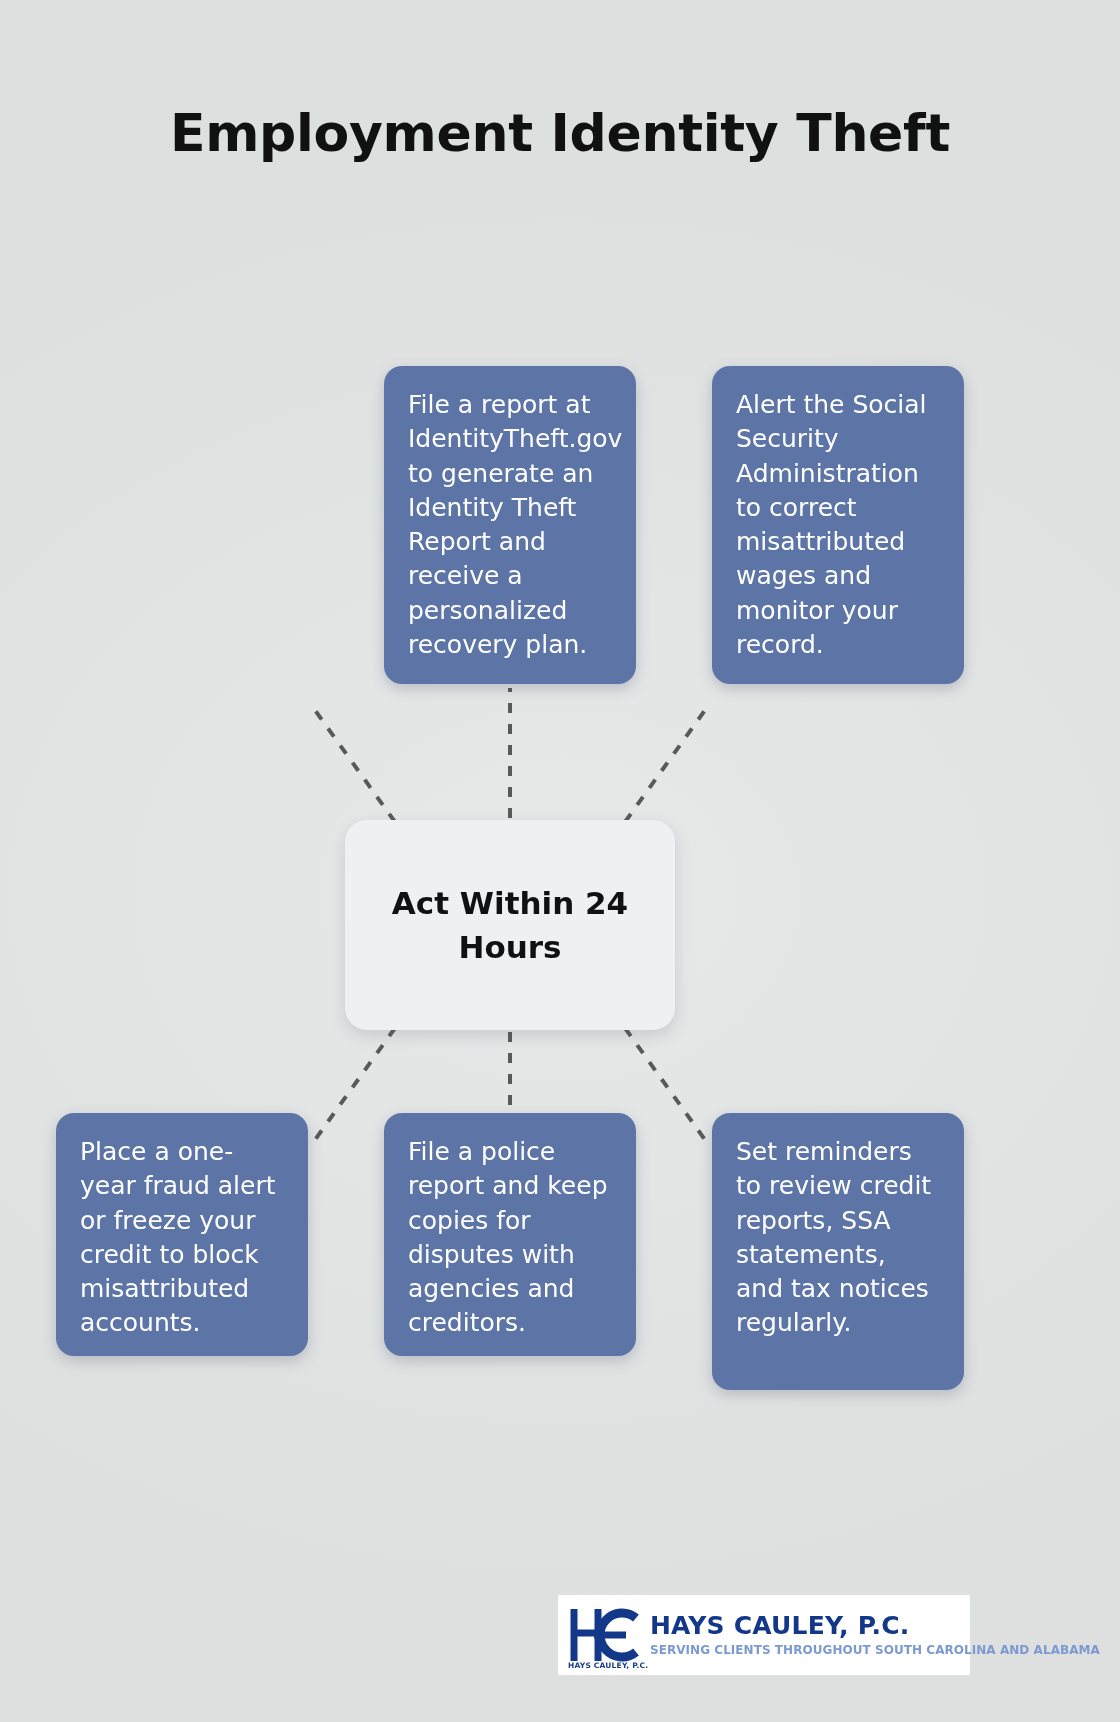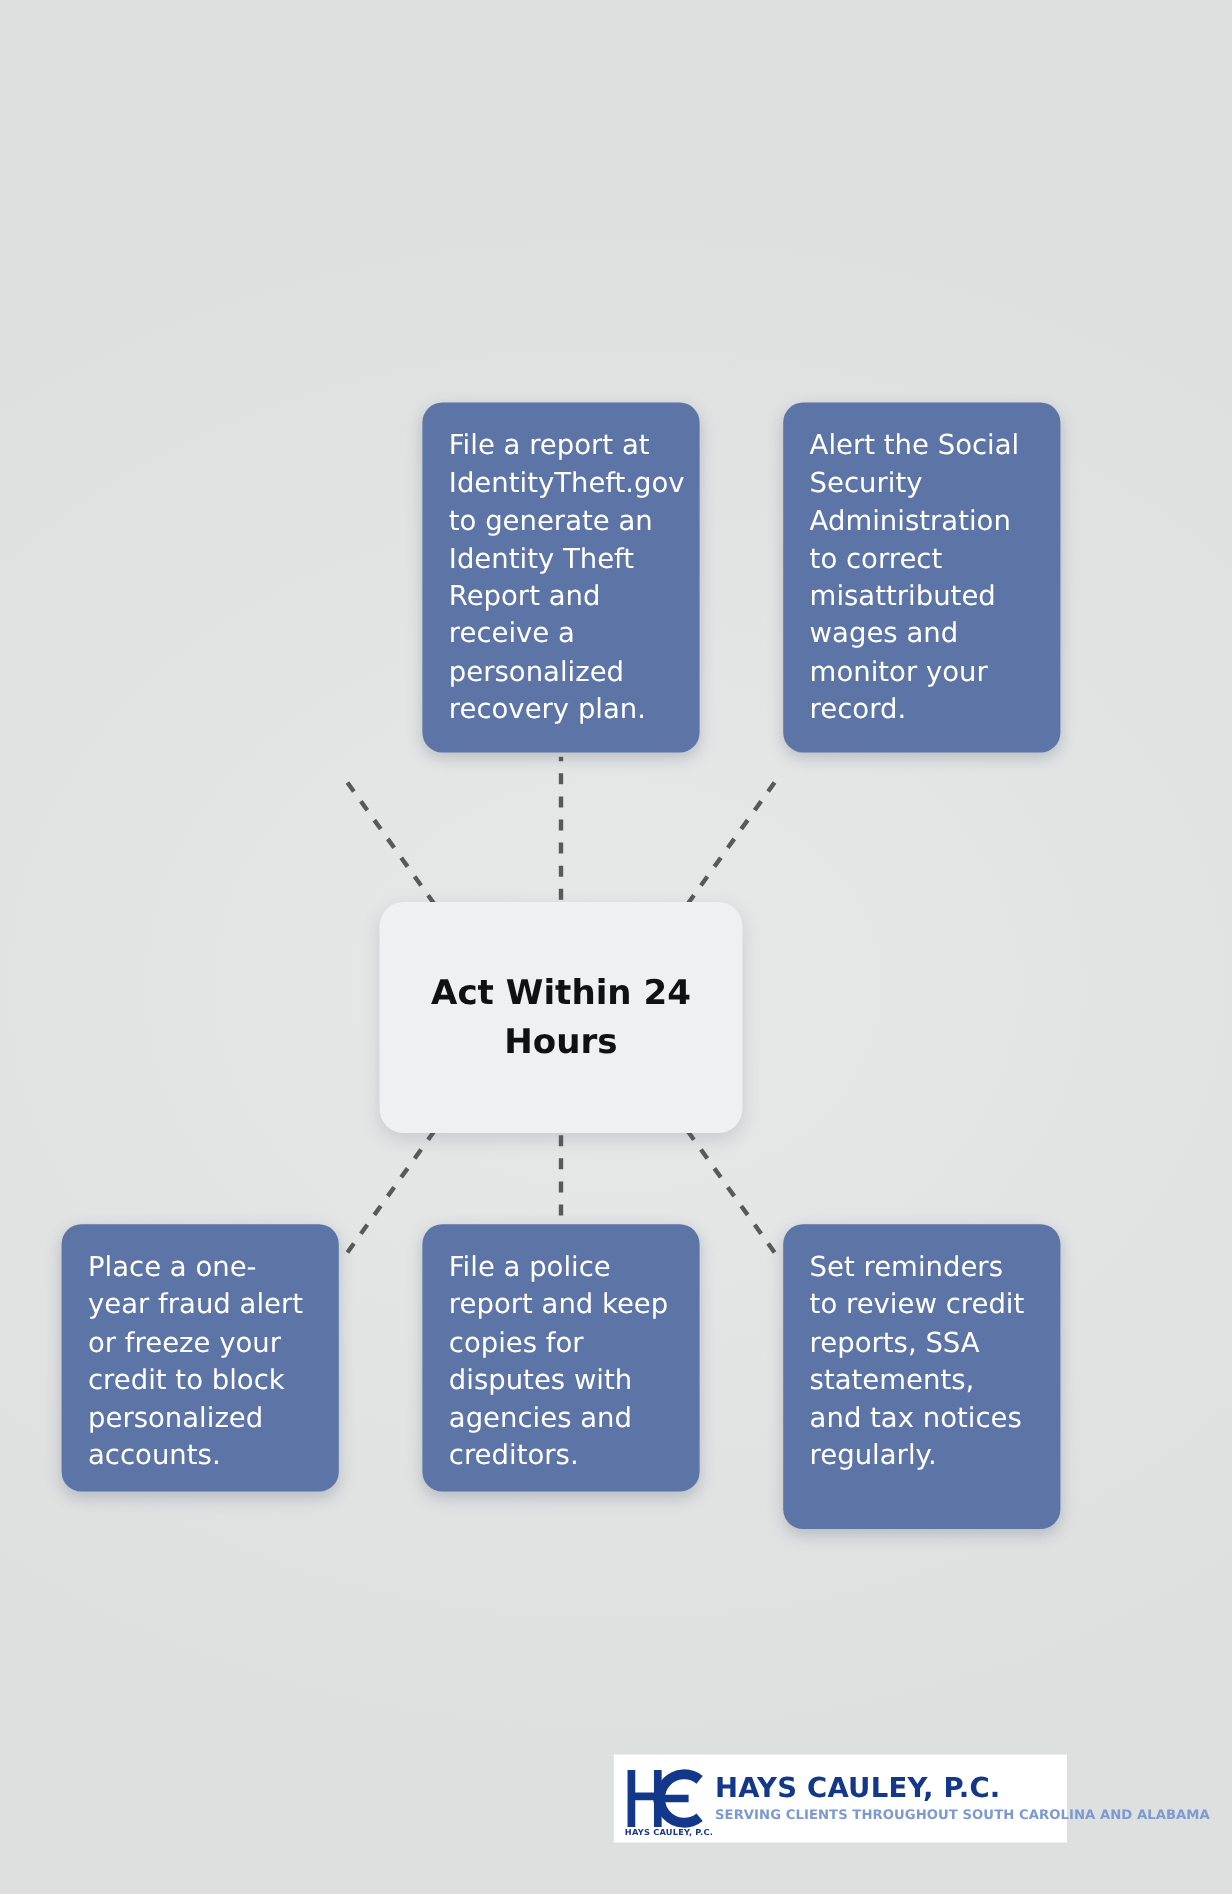--- a/index.html
+++ b/index.html
@@ -145,20 +145,21 @@
     margin-top: 4px;
     white-space: nowrap;
   }
 </style>
 </head>
 <body>
 
 <div class="page">
 
   <div class="title">
+    <span class="line">Employment Identity Theft</span>
   </div>
 
   <svg class="connectors" viewBox="0 0 1120 1722" width="1120" height="1722" xmlns="http://www.w3.org/2000/svg">
     <g stroke="#595959" stroke-width="4" stroke-dasharray="10 11" fill="none" stroke-linecap="butt">
       <line x1="395" y1="822" x2="312" y2="706"></line>
       <line x1="510" y1="818" x2="510" y2="688"></line>
       <line x1="625" y1="822" x2="708" y2="706"></line>
       <line x1="395" y1="1028" x2="312" y2="1144"></line>
       <line x1="510" y1="1032" x2="510" y2="1150"></line>
       <line x1="625" y1="1028" x2="708" y2="1144"></line>
@@ -170,21 +171,21 @@
   </div>
   <div class="card card-top-3">
     <span class="txt">Alert the Social Security Administration to correct misattributed wages and monitor your record.</span>
   </div>
 
   <div class="center-node">
     <span class="label">Act Within 24 Hours</span>
   </div>
 
   <div class="card card-bot-1">
-    <span class="txt">Place a one-year fraud alert or freeze your credit to block personalized accounts.</span>
+    <span class="txt">Place a one-year fraud alert or freeze your credit to block misattributed accounts.</span>
   </div>
   <div class="card card-bot-2">
     <span class="txt">File a police report and keep copies for disputes with agencies and creditors.</span>
   </div>
   <div class="card card-bot-3">
     <span class="txt">Set reminders to review credit reports, SSA statements, and tax notices regularly.</span>
   </div>
 
   <div class="logo-box">
     <div class="logo-mark">

